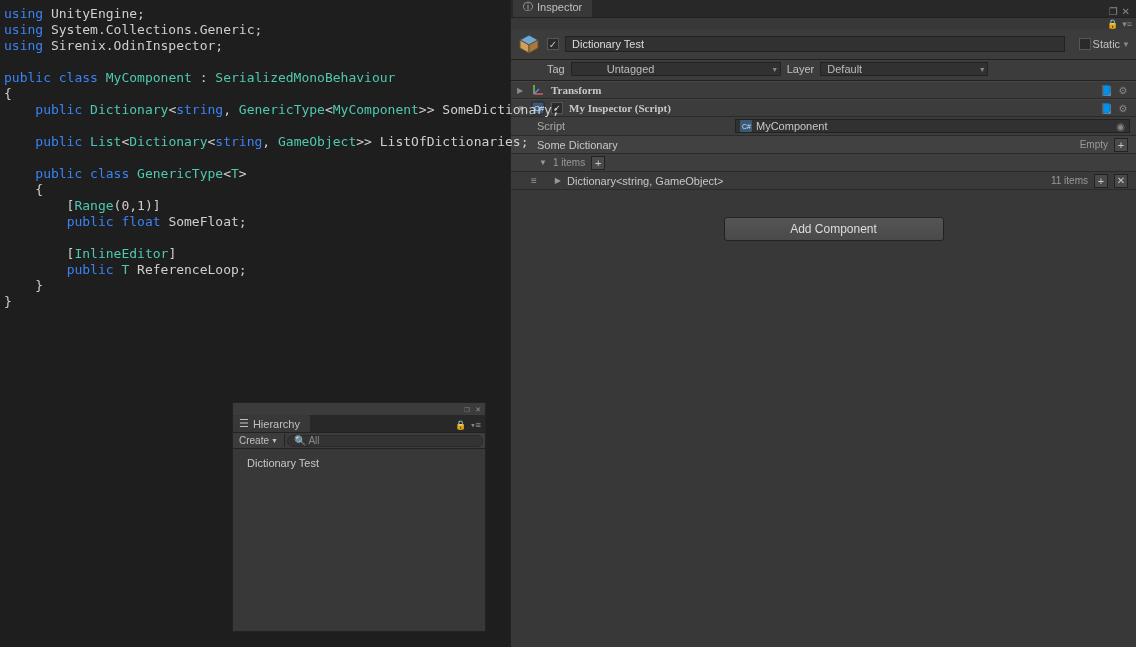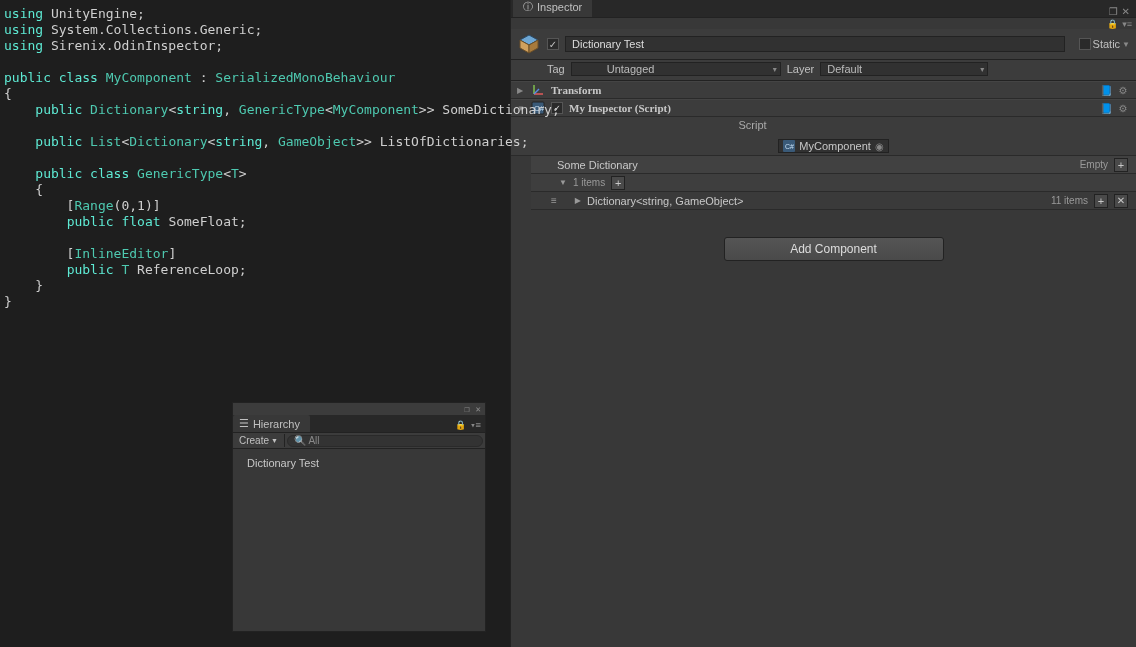--- a/index.html
+++ b/index.html
@@ -7,21 +7,21 @@
       width: 1136px; height: 647px;
       background: #222; font-family: "Consolas", monospace;
       font-size: 12px; overflow: hidden; color: #ccc;
     }
     .split { display: flex; height: 100%; }
     .left { width: 510px; background: #1e1e1e; position: relative; }
     .right { flex: 1; background: #383838; border-left: 1px solid #222; }
 
     
     .code { padding: 6px 4px; font-family: Consolas, monospace; font-size: 13px; line-height: 16px; white-space: pre; color: #cfcfcf; }
-    .kw { color: #5eead4; }
+    .kw { color: #3b82f6; }
     .type { color: #4ec9b0; }
     .pun { color: #cfcfcf; }
     .id { color: #cfcfcf; }
 
     
     .hierarchy {
       position: absolute; left: 232px; top: 402px; width: 254px; height: 230px;
       background: #383838; border: 1px solid #222;
     }
     .hierarchy .titlebar { height: 12px; background: #3c3c3c; display:flex; justify-content: flex-end; align-items:center; padding-right:4px; gap:6px; font-size:9px; color:#888;}
@@ -48,27 +48,27 @@
     .dd::after { content:"▾"; position:absolute; right:3px; font-size:8px; color:#888;}
     .taglayer .dd.tag { width:210px;padding-left:35px;}
     .taglayer .dd.layer { width:168px;}
 
     .comp-head { background:#3c3c3c; height:18px; display:flex; align-items:center; gap:6px; padding:0 6px; border-bottom:1px solid #2a2a2a; border-top:1px solid #444;}
     .comp-head .arrow { font-size:8px; color:#888; width:8px;}
     .comp-head .title { font-weight:bold; color:#c8c8c8; flex:1;font-family:Liberation Serif, serif;}
     .comp-head .hicons { display:flex; gap:2px; font-size:10px; color:#888;}
     .hicon { width:14px; height:14px; display:flex; align-items:center; justify-content:center; }
 
-    .prop { background:#3c3c3c; padding:2px 6px 2px 26px; display:flex; align-items:center; gap:8px; border-bottom:1px solid #2a2a2a;flex-direction:column;}
+    .prop { background:#3c3c3c; padding:2px 6px 2px 26px; display:flex; align-items:center; gap:8px; border-bottom:1px solid #2a2a2a;}
     .prop .label { width:190px; color:#aaa;}
     .objfield { flex:1; background:#313131; border:1px solid #222; height:14px; display:flex; align-items:center; padding:0 4px; color:#c8c8c8; gap:4px;}
     .objfield .circ { margin-left:auto; font-size:10px; color:#888;}
     .csicon { color:#6fb4e1; font-size:10px;}
 
-    .list-head { background:#414141; height:18px; display:flex; align-items:center; padding:0 8px 0 22px; border-bottom:1px solid #2a2a2a; gap:6px;margin-left:20px;}
+    .list-head { background:#414141; height:18px; display:flex; align-items:center; padding:0 8px 0 22px; border-bottom:1px solid #2a2a2a; gap:6px;}
     .list-head .name { flex:1; color:#c8c8c8;}
     .list-head .count { color:#9a9a9a; font-size:10px;}
     .plusbtn { width:14px; height:14px; background:#4a4a4a; border:1px solid #222; display:flex; align-items:center; justify-content:center; font-size:11px; color:#c8c8c8; cursor:pointer;}
     .xbtn { width:14px; height:14px; background:#4a4a4a; border:1px solid #222; display:flex; align-items:center; justify-content:center; font-size:10px; color:#c8c8c8; cursor:pointer;}
 
     .list-head.sub { padding-left:28px; background:#3e3e3e; }
     .list-head.subsub { padding-left:42px; background:#3a3a3a; }
     .drag { color:#999; font-size:10px; letter-spacing:-2px;}
     .arrow2 { font-size:8px; color:#999;}
     .after-list { height:3px; background:#383838; }

